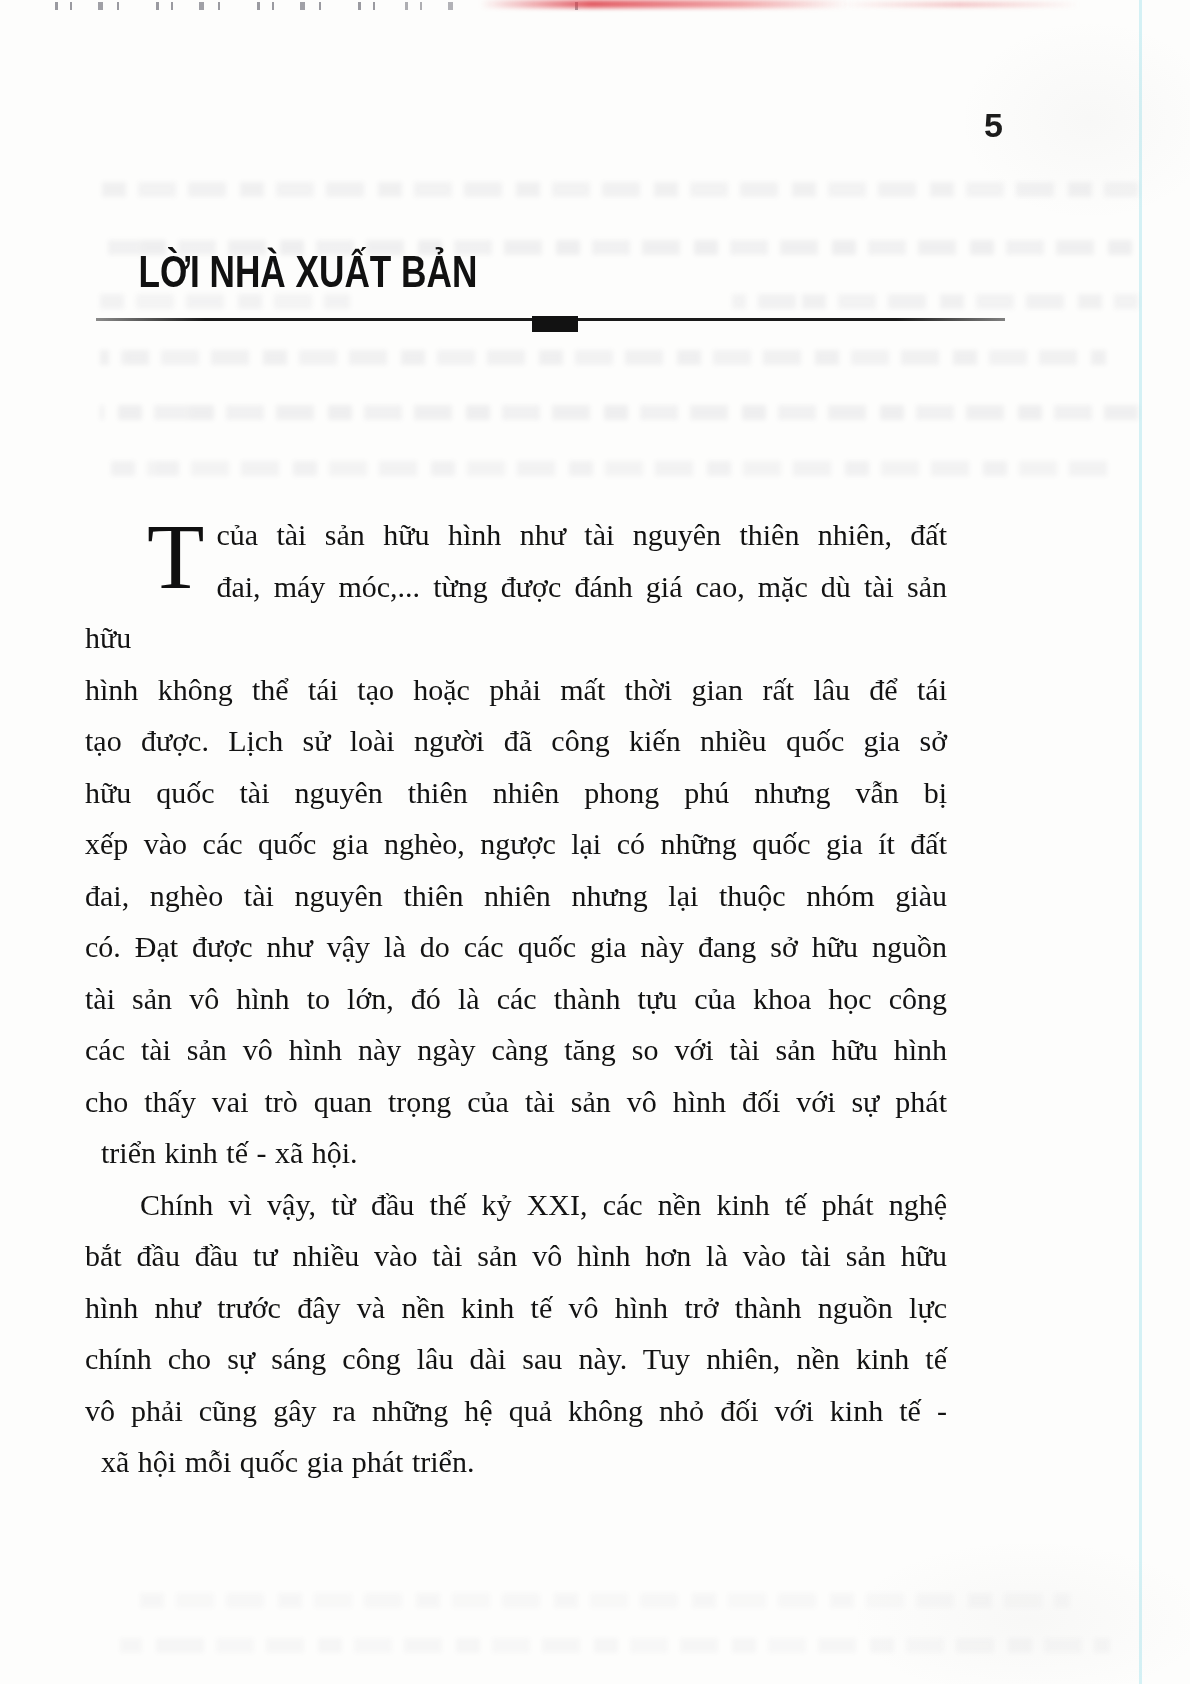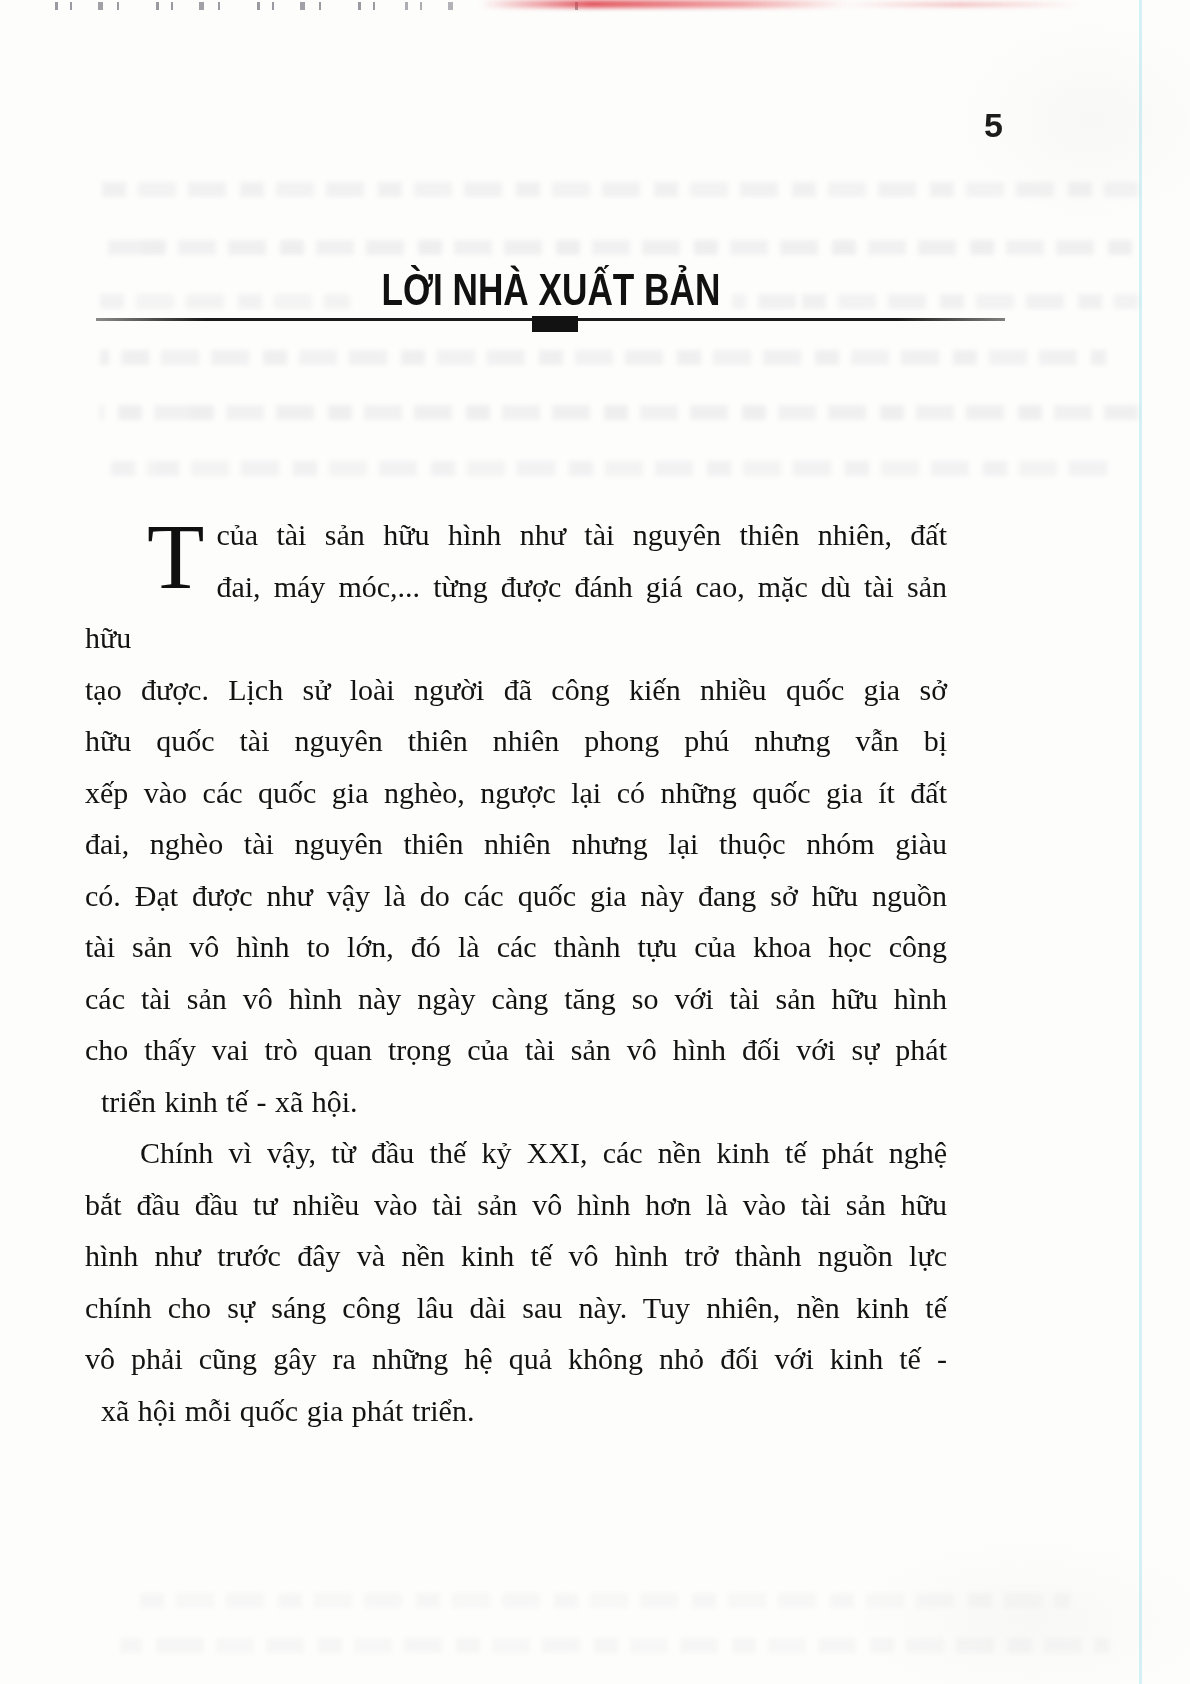--- a/index.html
+++ b/index.html
@@ -52,21 +52,21 @@
   }
 
   
   .pagenum {
     position: absolute; top: 106px; left: 984px; z-index: 2;
     font-family: "Liberation Sans", sans-serif;
     font-size: 34px; font-weight: 600; color: #1c1c1c;
   }
   .heading-wrap {
     position: absolute; top: 248px; left: 96px; width: 909px;
-    text-align: center; z-index: 2; margin-top: 18px;
+    text-align: left; z-index: 2;
   }
   .heading {
     display: inline-block;
     font-family: "Liberation Sans", sans-serif;
     font-weight: bold; font-size: 44px; line-height: 48px;
     color: #111;
     transform: scaleX(.8); transform-origin: center;
     white-space: nowrap;
   }
   .divider {
@@ -130,20 +130,21 @@
 
   <div class="divider">
     <div class="divider-tab"></div>
   </div>
 
   <div class="bodytext">
     <div class="para" data-para="0">
       <span class="dropcap">T</span>
         <div class="line">của tài sản hữu hình như tài nguyên thiên nhiên, đất</div>
         <div class="line">đai, máy móc,... từng được đánh giá cao, mặc dù tài sản hữu</div>
+        <div class="line">hình không thể tái tạo hoặc phải mất thời gian rất lâu để tái</div>
         <div class="line">tạo được. Lịch sử loài người đã công kiến nhiều quốc gia sở</div>
         <div class="line">hữu quốc tài nguyên thiên nhiên phong phú nhưng vẫn bị</div>
         <div class="line">xếp vào các quốc gia nghèo, ngược lại có những quốc gia ít đất</div>
         <div class="line">đai, nghèo tài nguyên thiên nhiên nhưng lại thuộc nhóm giàu</div>
         <div class="line">có. Đạt được như vậy là do các quốc gia này đang sở hữu nguồn</div>
         <div class="line">tài sản vô hình to lớn, đó là các thành tựu của khoa học công</div>
         <div class="line">các tài sản vô hình này ngày càng tăng so với tài sản hữu hình</div>
         <div class="line">cho thấy vai trò quan trọng của tài sản vô hình đối với sự phát</div>
         <div class="line">triển kinh tế - xã hội.</div>
       </div>

